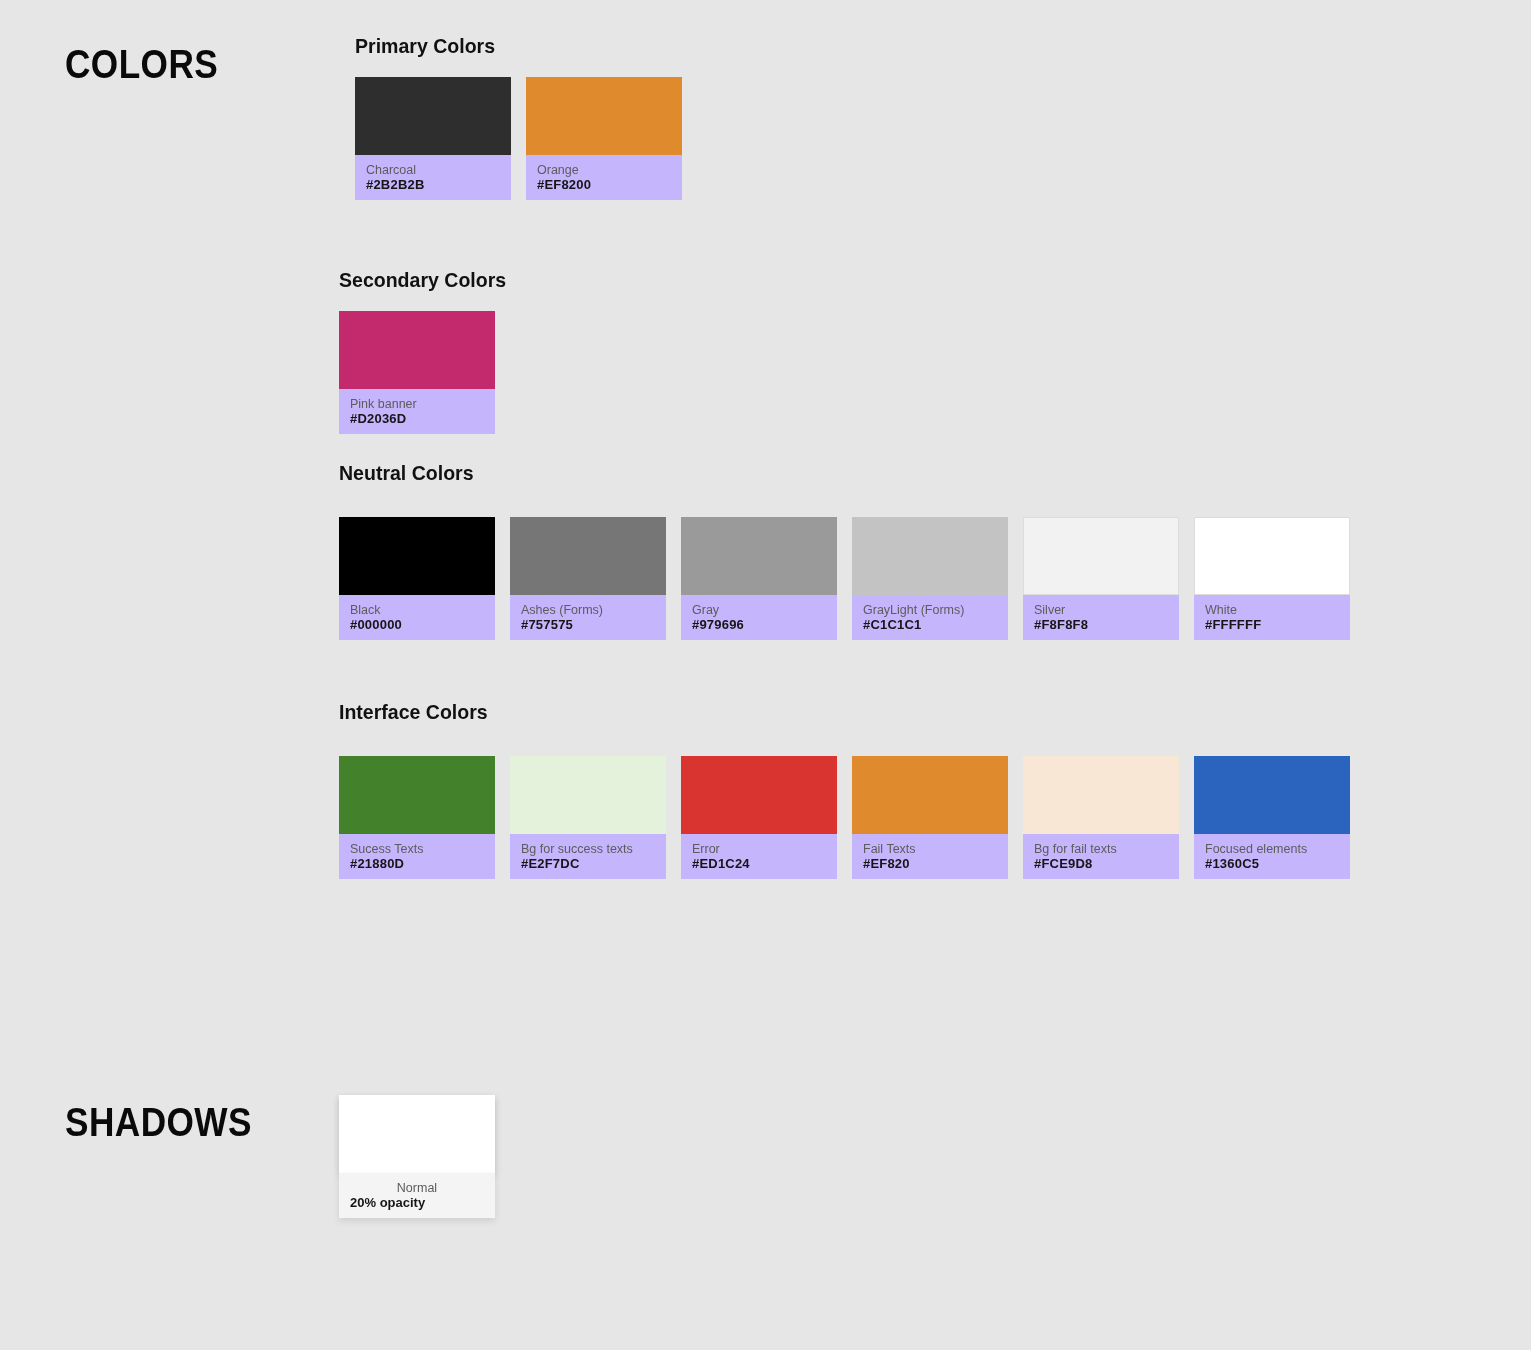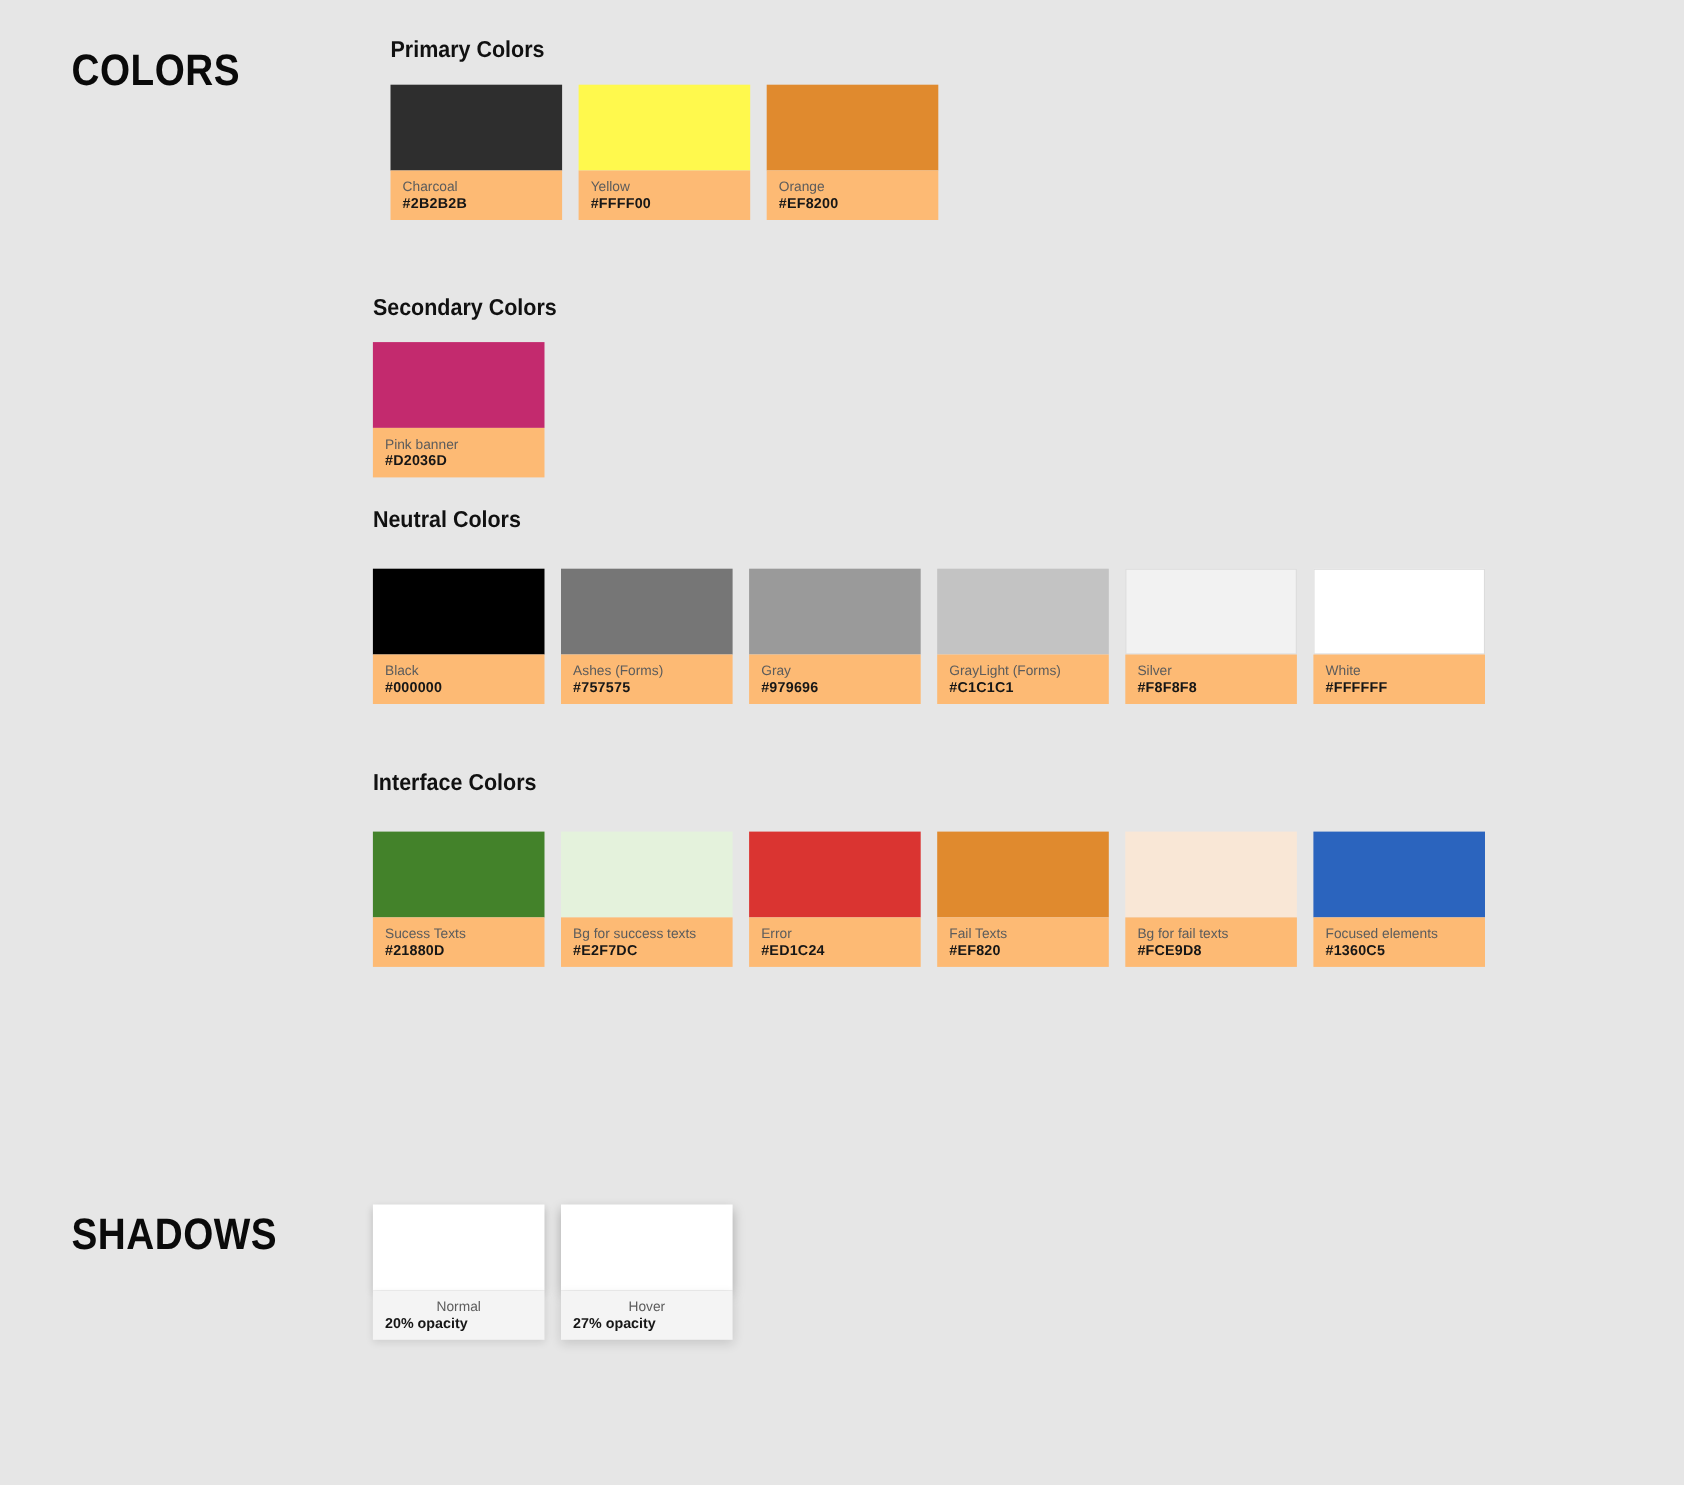--- a/index.html
+++ b/index.html
@@ -64,21 +64,21 @@
   .card {
     width: 156px;
     box-sizing: border-box;
   }
   .card .chip {
     height: 78px;
     width: 100%;
     box-sizing: border-box;
   }
   .card .meta {
-    background: #fdba74;
+    background: #c4b5fd;
     padding: 8px 11px 11px 11px;
     box-sizing: border-box;
     height: 45px;
   }
   .card .meta .cname {
     font-size: 12.5px;
     line-height: 14px;
     color: #5C5C5C;
     white-space: nowrap;
     font-family: "Liberation Sans", sans-serif;
@@ -146,27 +146,20 @@
     <div class="swatch-grid" style="margin-top:21px;">
 
       <div class="card">
         <div class="chip" style="background:#2E2E2E;"></div>
         <div class="meta">
           <div class="cname">Charcoal</div>
           <div class="chex">#2B2B2B</div>
         </div>
       </div>
 
-      <div class="card">
-        <div class="chip" style="background:#FFF94D;"></div>
-        <div class="meta">
-          <div class="cname">Yellow</div>
-          <div class="chex">#FFFF00</div>
-        </div>
-      </div>
 
       <div class="card">
         <div class="chip" style="background:#E08A2E;"></div>
         <div class="meta">
           <div class="cname">Orange</div>
           <div class="chex">#EF8200</div>
         </div>
       </div>
 
     </div>
@@ -302,24 +295,17 @@
     <div class="shadow-grid">
 
       <div class="shadow-card normal">
         <div class="chip"></div>
         <div class="meta">
           <div class="cname">Normal</div>
           <div class="chex">20% opacity</div>
         </div>
       </div>
 
-      <div class="shadow-card hover">
-        <div class="chip"></div>
-        <div class="meta">
-          <div class="cname">Hover</div>
-          <div class="chex">27% opacity</div>
-        </div>
-      </div>
 
     </div>
   </div>
 
 </div>
 
 </body></html>

